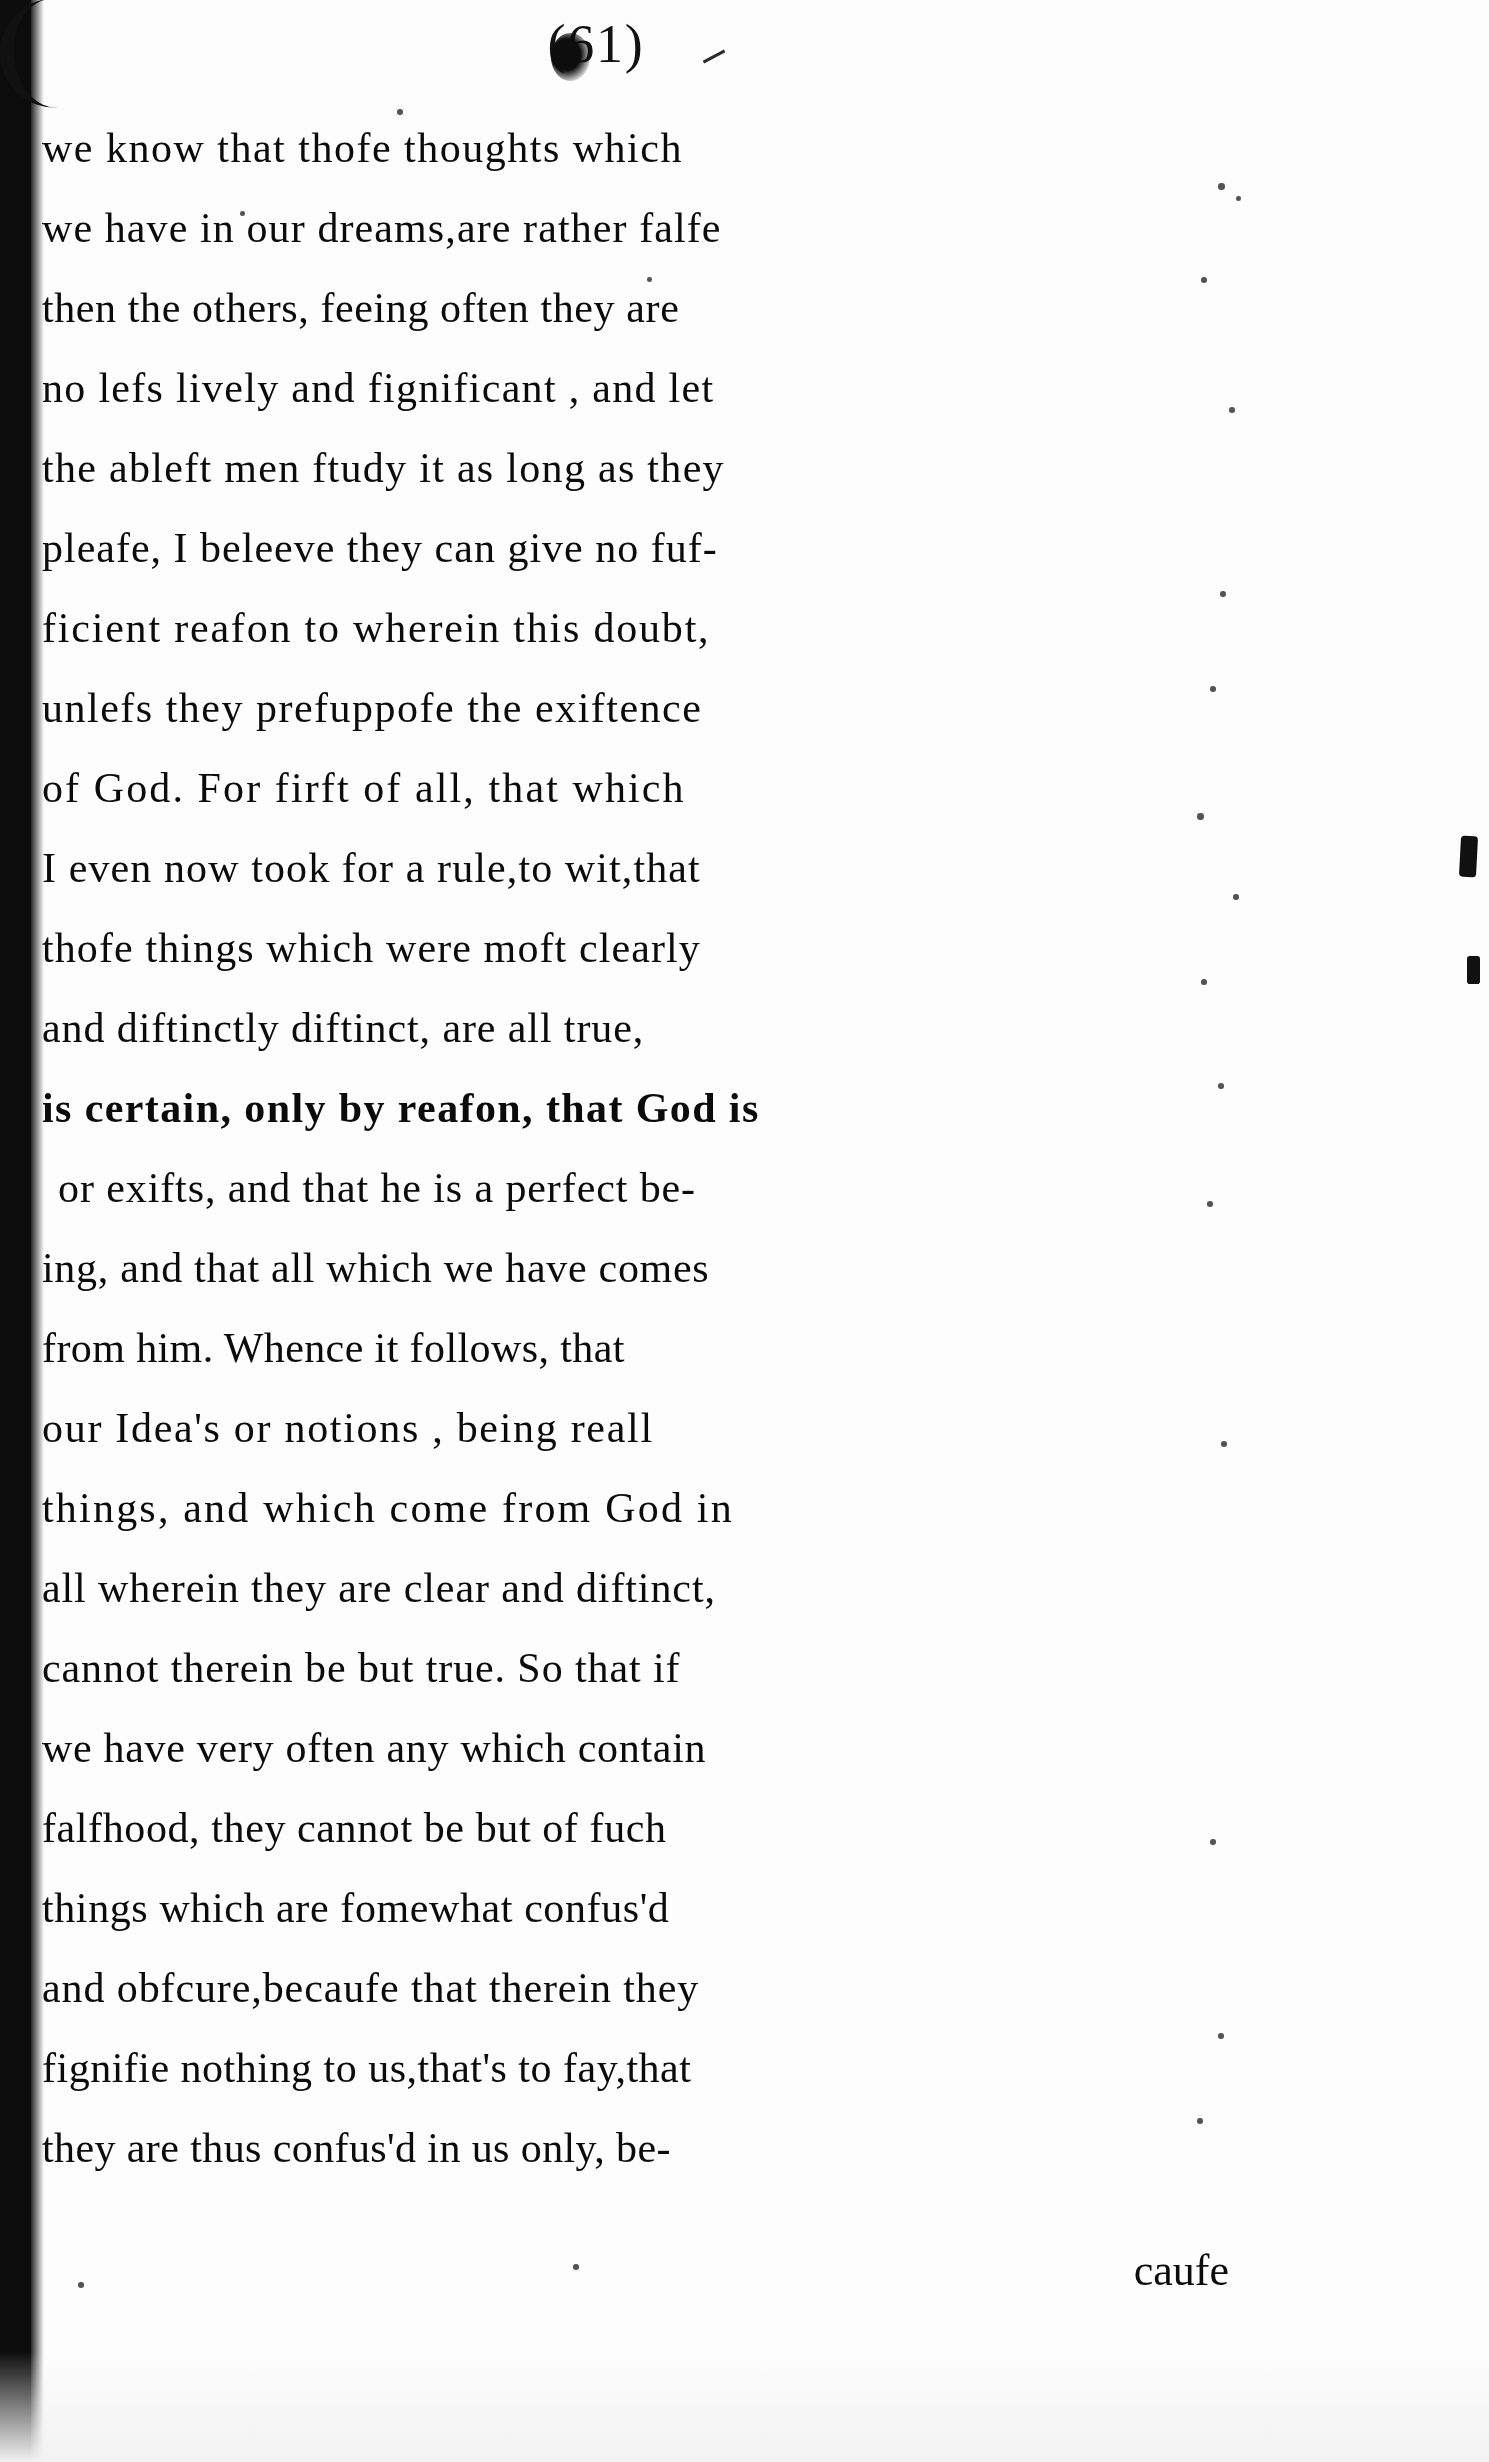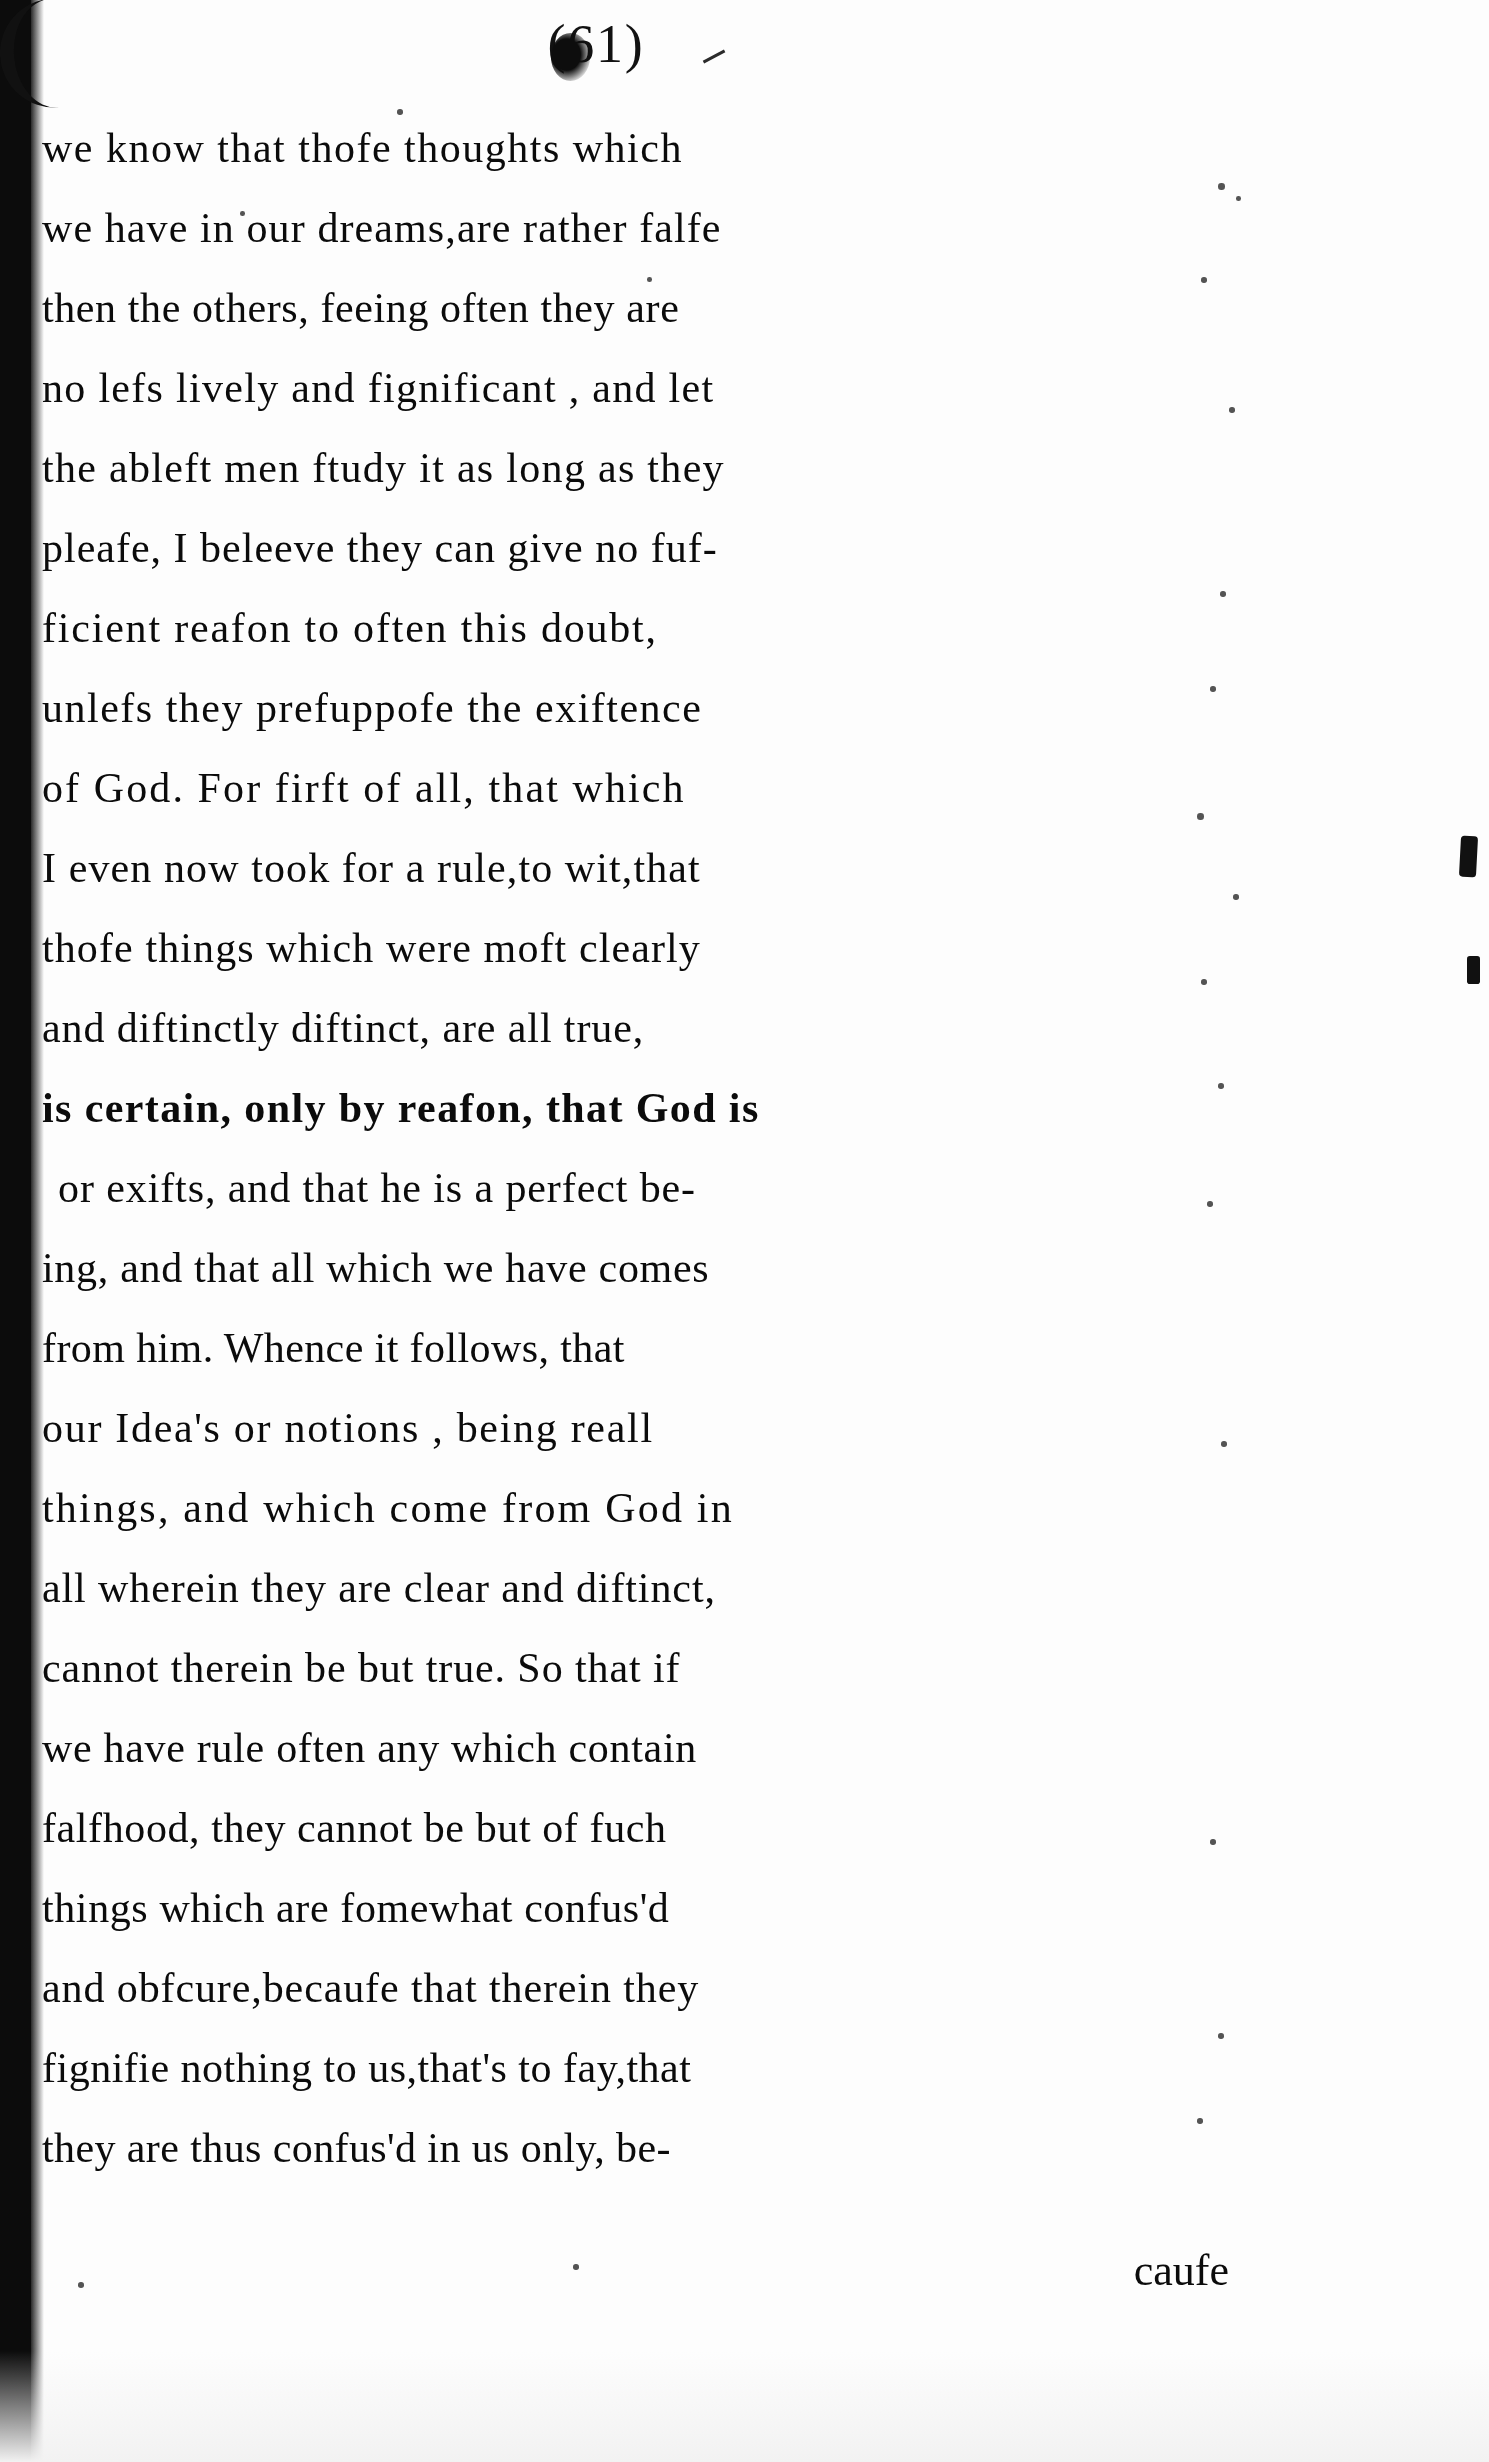--- a/index.html
+++ b/index.html
@@ -181,35 +181,35 @@
   <div class="folio-blot"></div>
   <div class="folio-tick"></div>
 
   <div class="body-text">
     <span class="line l1">we know that thofe thoughts which</span>
     <span class="line l2">we have in our dreams,are rather falfe</span>
     <span class="line l3">then the others, feeing often they are</span>
     <span class="line l4">no lefs lively and fignificant ,  and let</span>
     <span class="line l5">the ableft men ftudy it as long as they</span>
     <span class="line l6">pleafe, I beleeve they can give no fuf-</span>
-    <span class="line l7">ficient reafon to often this doubt,</span>
+    <span class="line l7">ficient reafon to wherein this doubt,</span>
     <span class="line l8">unlefs they prefuppofe the exiftence</span>
     <span class="line l9">of God.    For firft of all,  that which</span>
     <span class="line l10">I even now took for a rule,to wit,that</span>
     <span class="line l11">thofe things which were moft clearly</span>
     <span class="line l12">and diftinctly diftinct,  are all true,</span>
     <span class="line l13">is certain, only by reafon, that God is</span>
     <span class="line l14">or exifts, and that he is a perfect be-</span>
     <span class="line l15">ing, and that all which we have comes</span>
     <span class="line l16">from him.    Whence it follows,  that</span>
     <span class="line l17">our Idea's  or  notions ,   being  reall</span>
     <span class="line l18">things,  and which come from God in</span>
     <span class="line l19">all wherein they are clear and diftinct,</span>
     <span class="line l20">cannot therein be but true.   So that if</span>
-    <span class="line l21">we have rule often any which contain</span>
+    <span class="line l21">we have very often any which contain</span>
     <span class="line l22">falfhood,  they cannot be but  of fuch</span>
     <span class="line l23">things  which are fomewhat confus'd</span>
     <span class="line l24">and obfcure,becaufe that therein they</span>
     <span class="line l25">fignifie nothing to us,that's to fay,that</span>
     <span class="line l26">they are thus confus'd in us only,  be-</span>
   </div>
 
   <div class="catchword">caufe</div>
 
   <div class="speck" style="left:1218px; top:183px; width:6.5px; height:6.5px;"></div>

